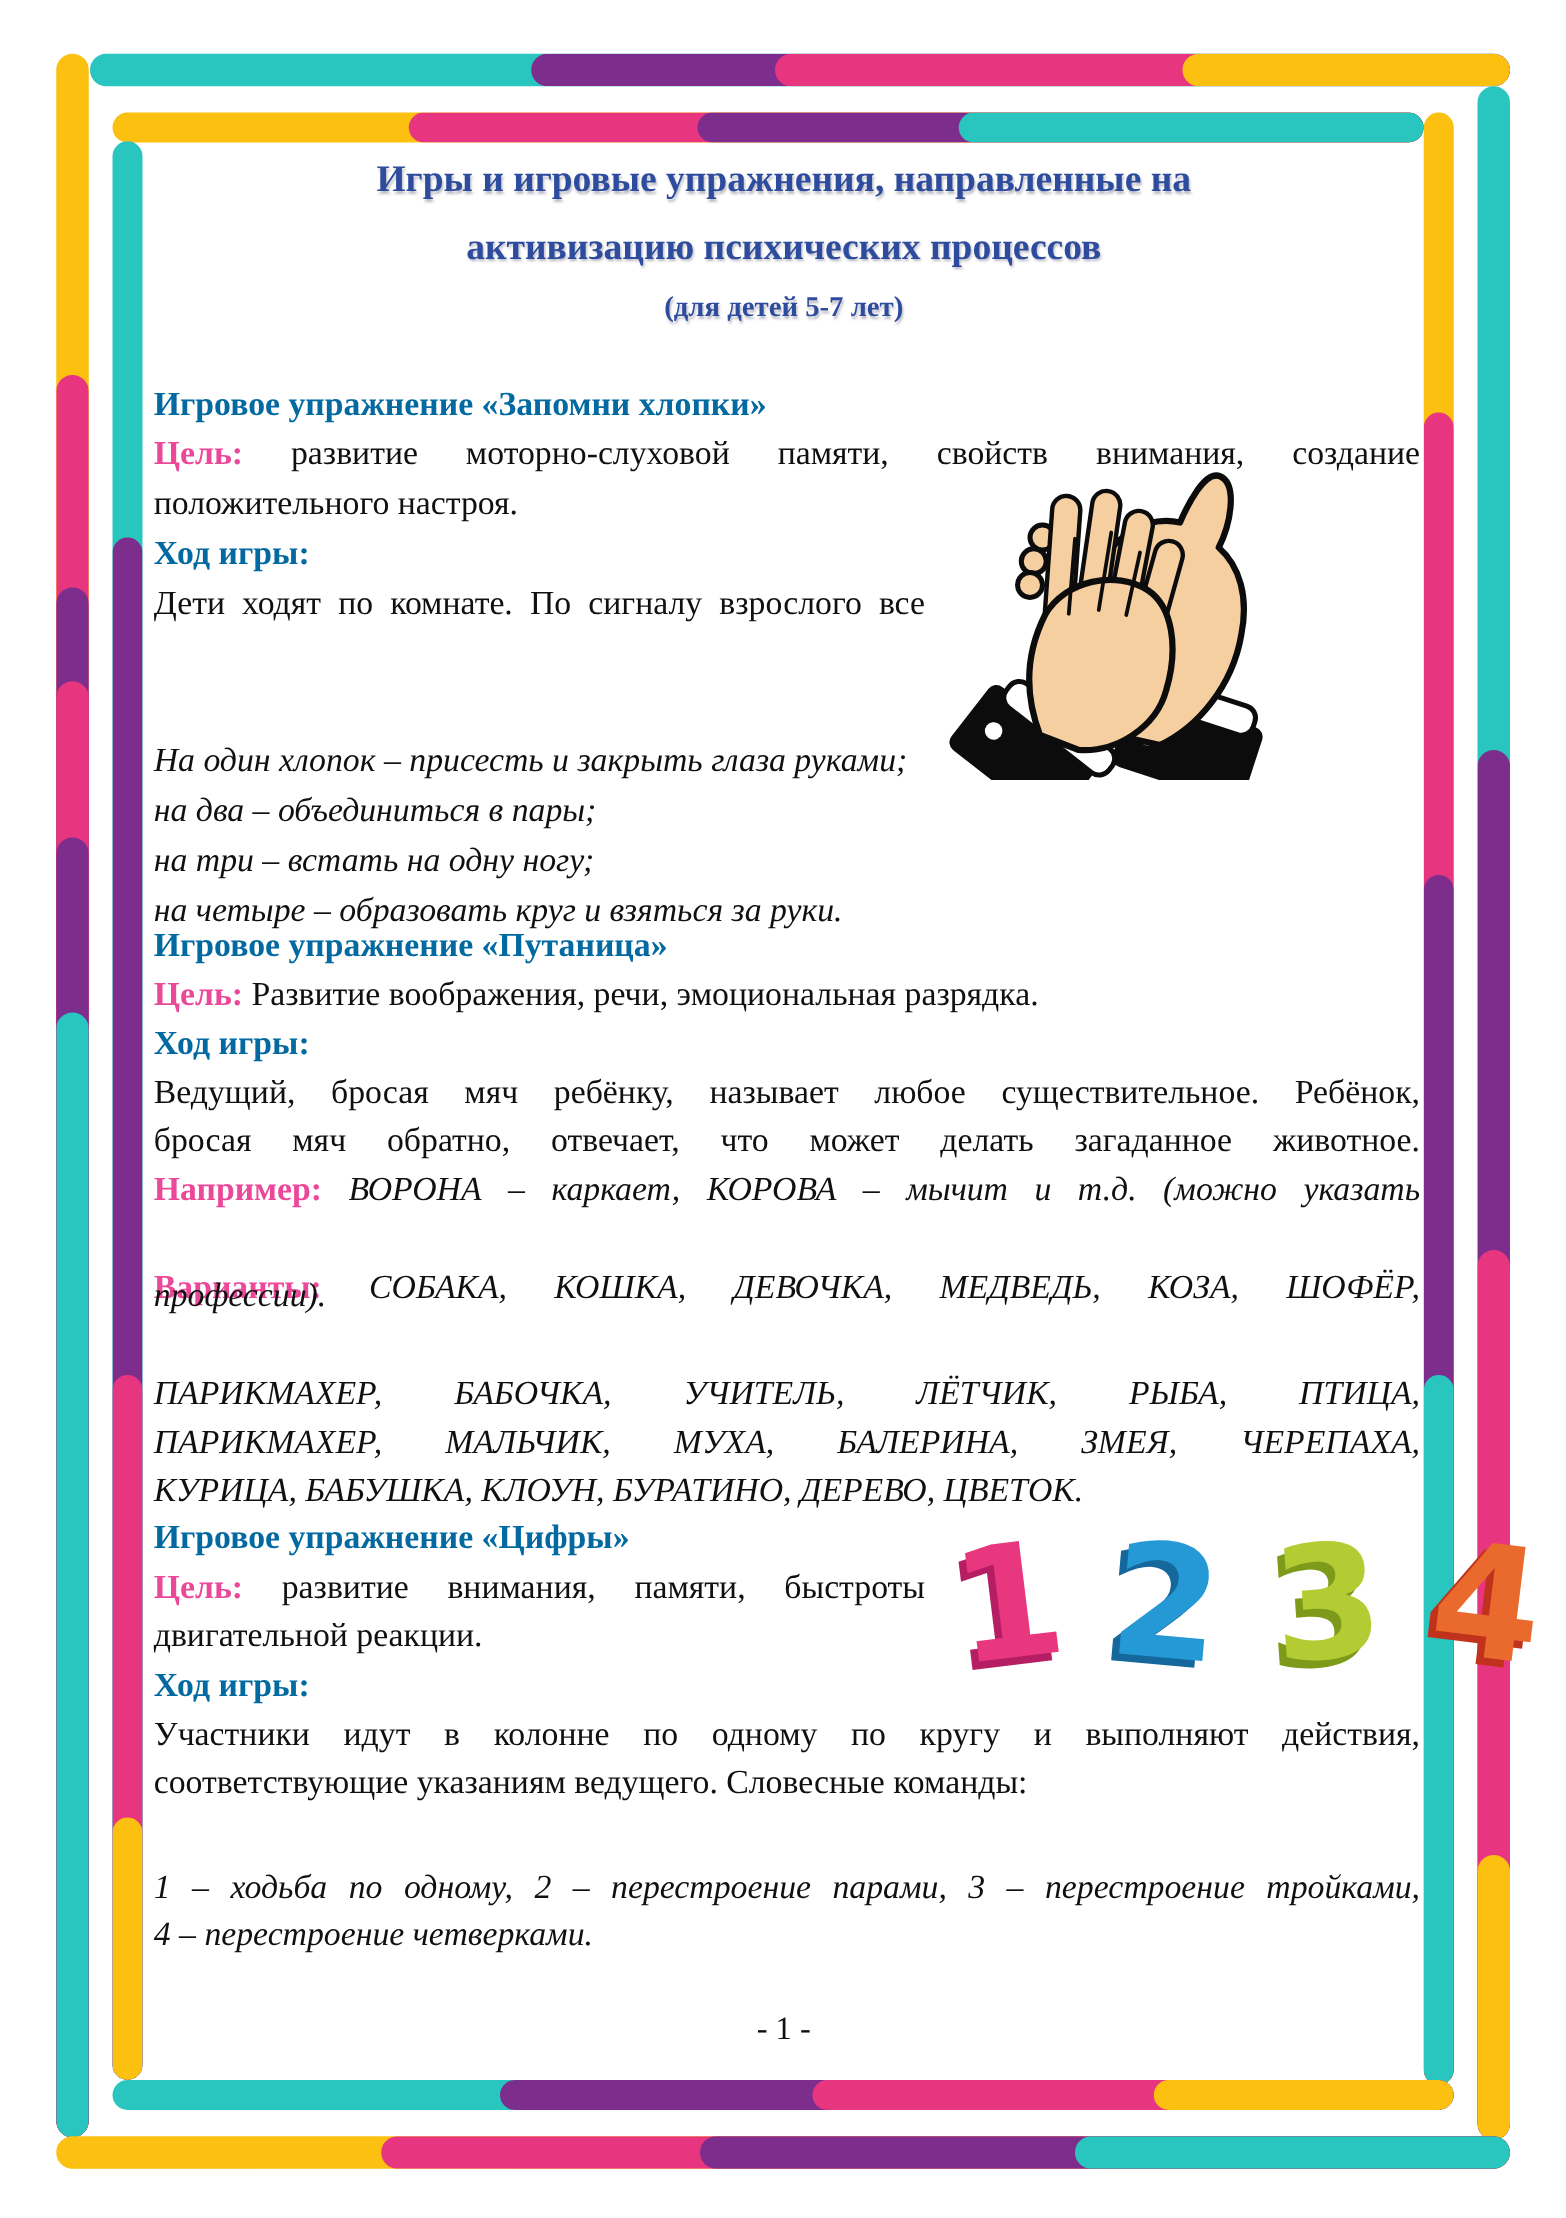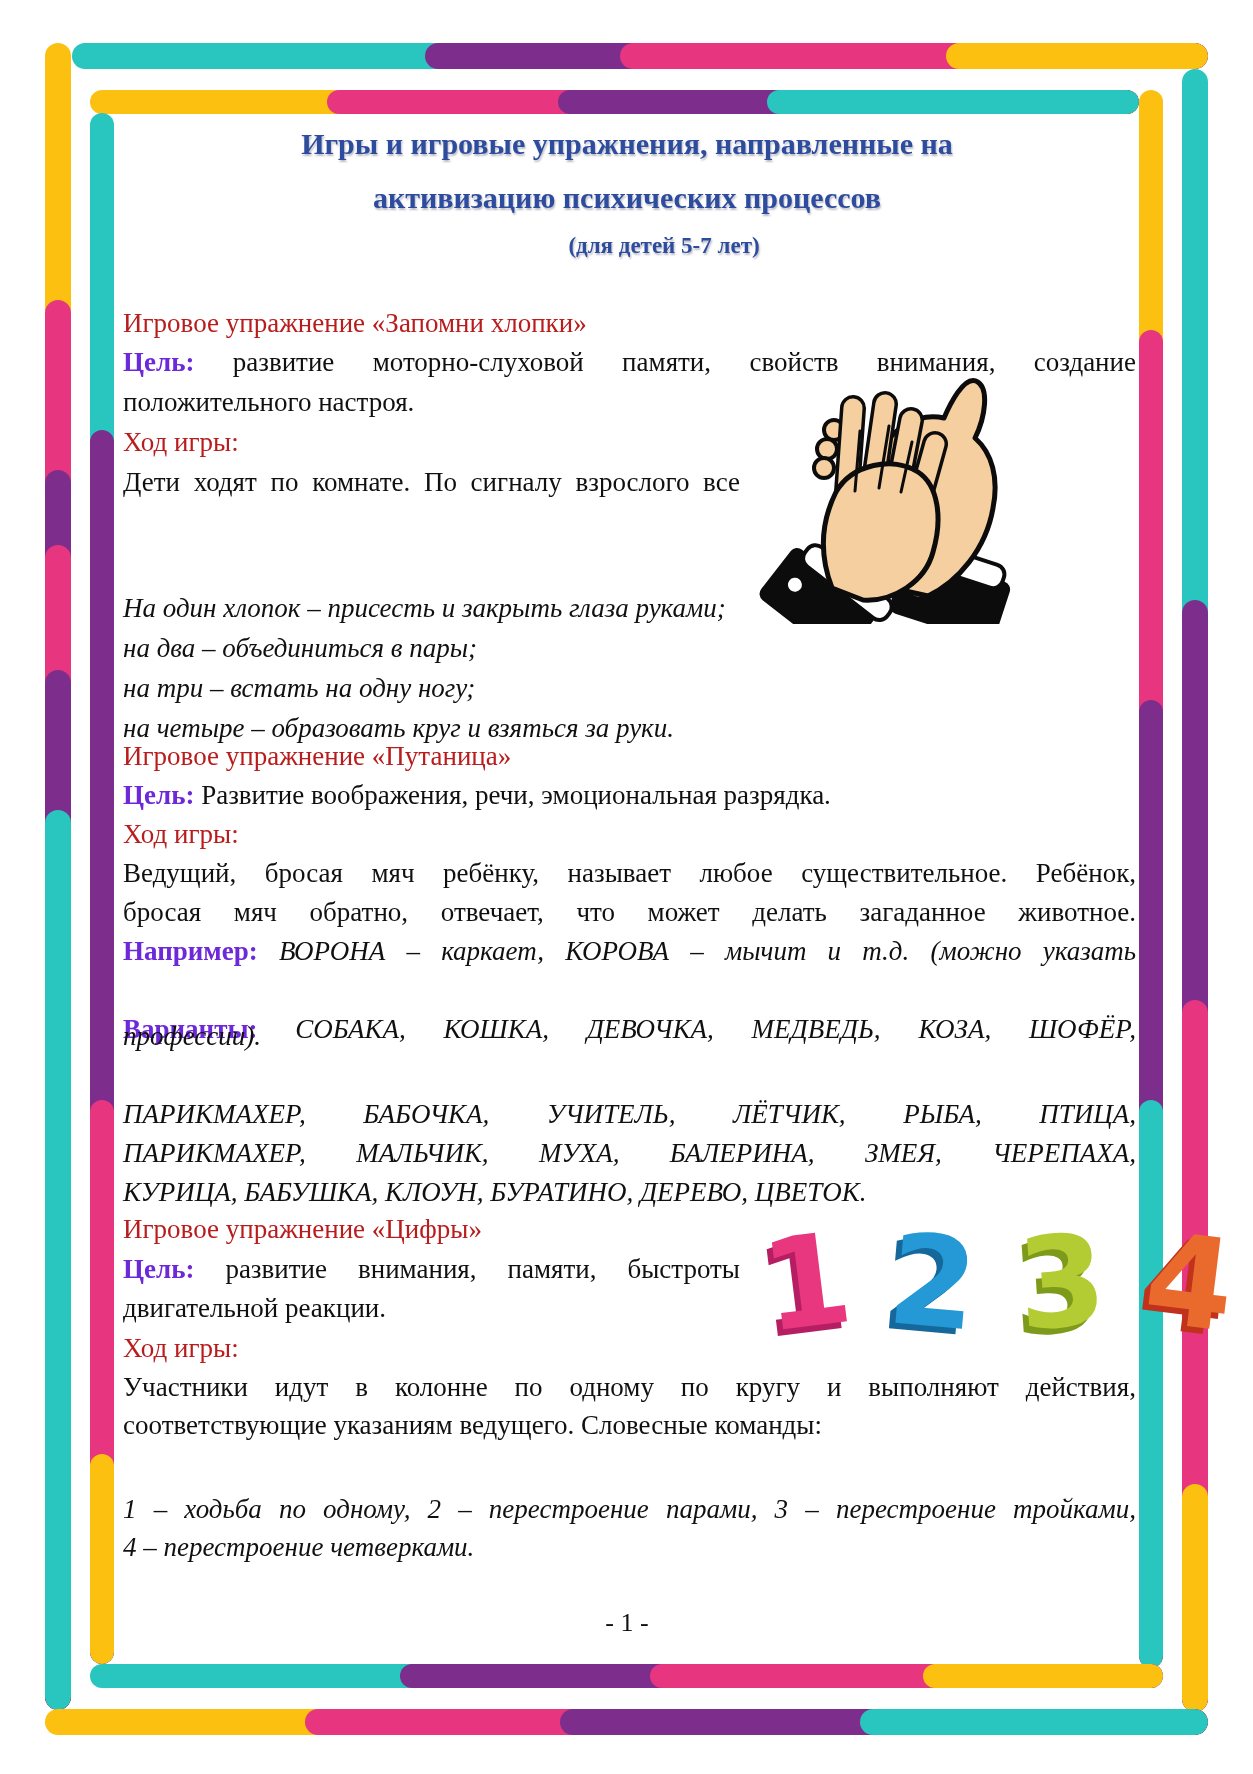--- a/index.html
+++ b/index.html
@@ -9,26 +9,26 @@
   
   .bar{position:absolute;overflow:hidden;border-radius:13px;}
   .bar i{display:block;position:absolute;border-radius:13px;}
   .bar.v i{left:0;right:0;bottom:0;}
   .bar.h i{top:0;bottom:0;right:0;}
 
   
   .t{position:absolute;left:115px;width:1024px;text-align:center;color:#2e4c9e;
      font-weight:bold;text-shadow:1px 2px 2px rgba(60,60,90,.35);}
   .title{font-size:30px;line-height:40px;}
-  .subtitle{font-size:23px;line-height:32px;margin-left:37px;}
+  .subtitle{font-size:23px;line-height:32px;}
   .line{position:absolute;left:123px;width:1013px;font-size:27px;line-height:40px;color:#101010;}
   .just{text-align:justify;text-align-last:justify;}
   .narrow{width:617px;}
-  .lbl{color:#6d28d9;font-weight:bold;}
-  .shead{color:#b91c1c;font-weight:normal;font-size:27px;}
+  .lbl{color:#ec4899;font-weight:bold;}
+  .shead{color:#0369a1;font-weight:bold;font-size:27px;}
   .it{font-style:italic;margin-top:46px;}
   .footer{position:absolute;left:115px;width:1024px;text-align:center;
           font-size:26px;color:#101010;}
 
   
   .hands{position:absolute;left:742px;top:356px;width:278px;height:268px;}
 
   
   .numbers{position:absolute;left:763px;top:1218px;width:350px;height:140px;
            font-family:"DejaVu Sans", sans-serif;font-weight:800;font-size:126px;

